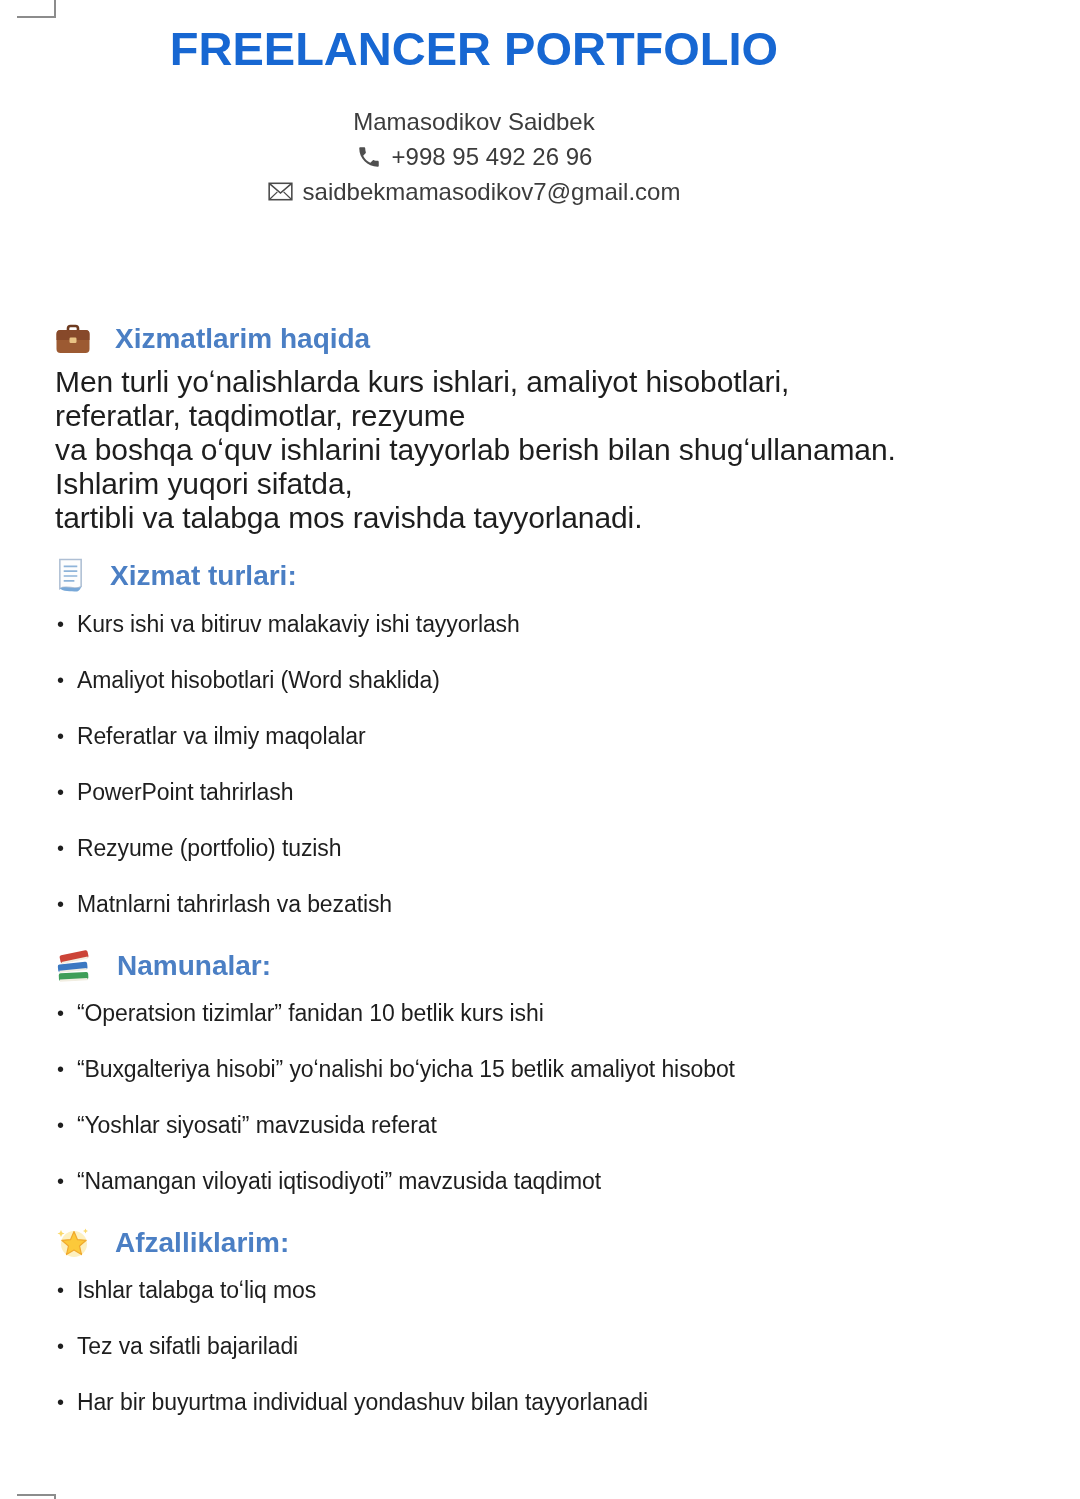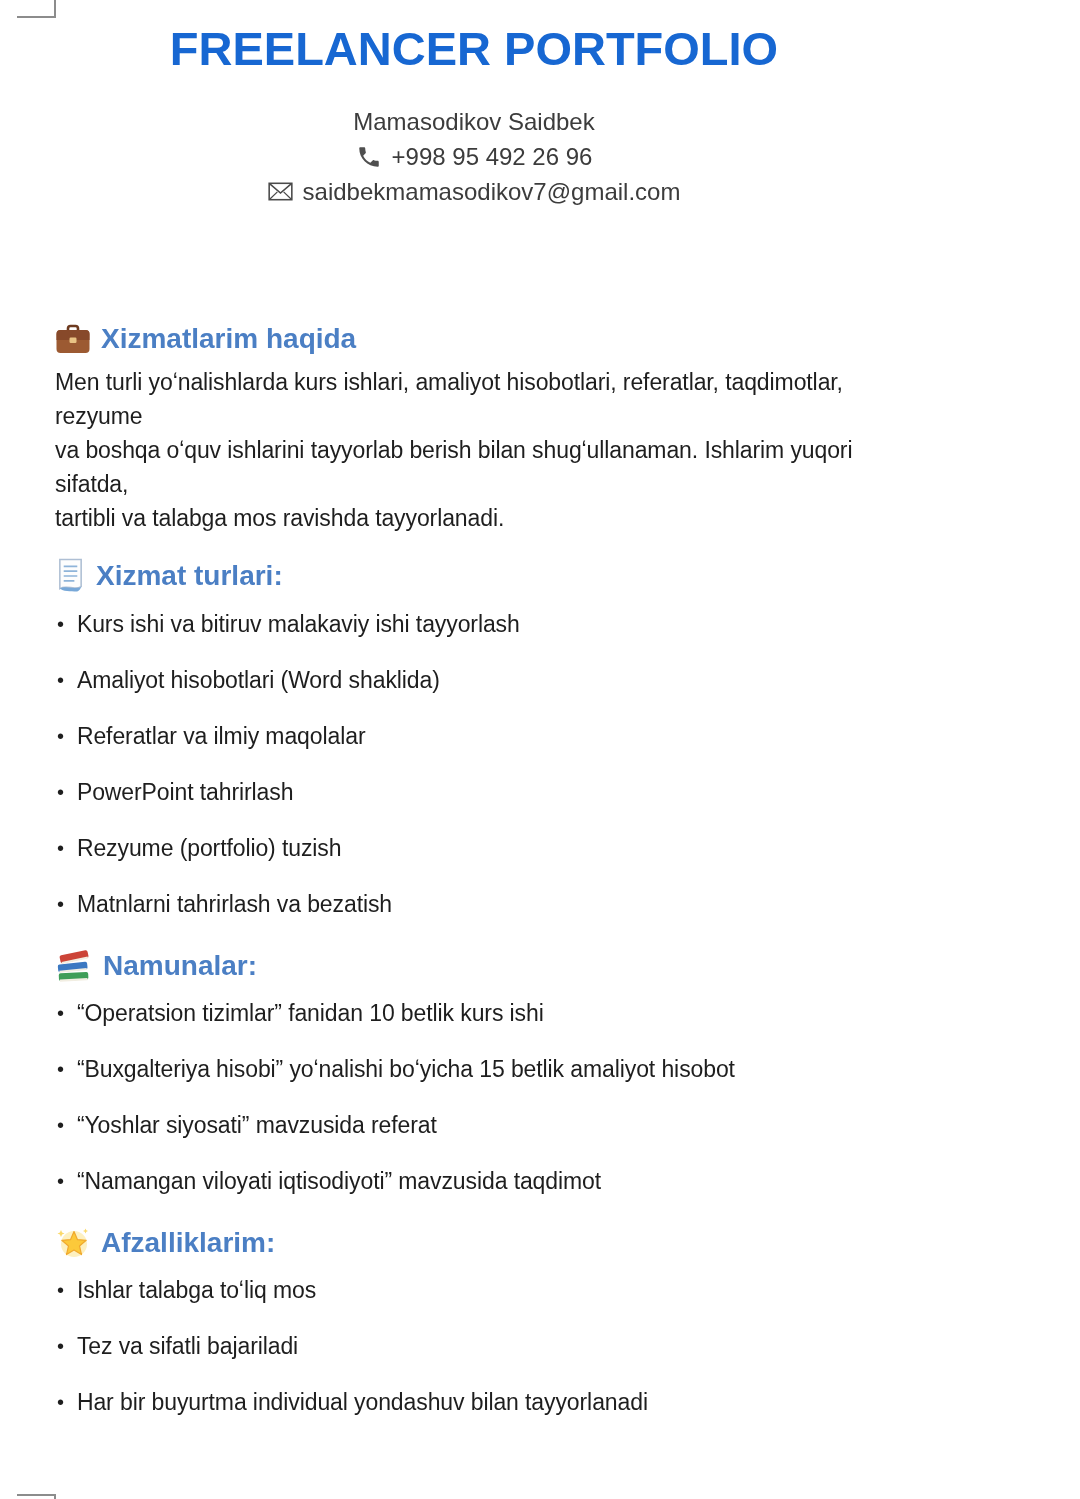--- a/index.html
+++ b/index.html
@@ -37,33 +37,33 @@
   .contact-line {
     display: flex; justify-content: center; align-items: center;
     gap: 10px;
     font-size: 24px; line-height: 35px;
   }
   .icon svg { display: block; }
 
   .content { margin: 0 40px 0 55px; color: #1e1e1e; }
 
   .heading {
-    display: flex; align-items: center; gap: 10px;
+    display: flex; align-items: center; gap: 24px;
     font-size: 28px; line-height: 36px; font-weight: 700;
     color: #4b7fc4;
     margin: 0;
   }
   .heading .emoji svg { display: block; }
   #sec-about .heading { margin-top: 112px; }
   #sec-services .heading { margin-top: 22px; align-items: center; }
   #sec-samples .heading, #sec-advantages .heading { margin-top: 27px; }
 
   .body-text {
     margin: 8px 0 0 0;
-    font-size: 23px;
+    font-size: 30px;
     line-height: 34px;
     white-space: pre-line;
     letter-spacing: -0.1px;
   }
 
   ul.list { list-style: none; margin: 12px 0 0 0; padding: 0; }
   ul.list li {
     display: flex;
     align-items: flex-start;
     font-size: 23px;

